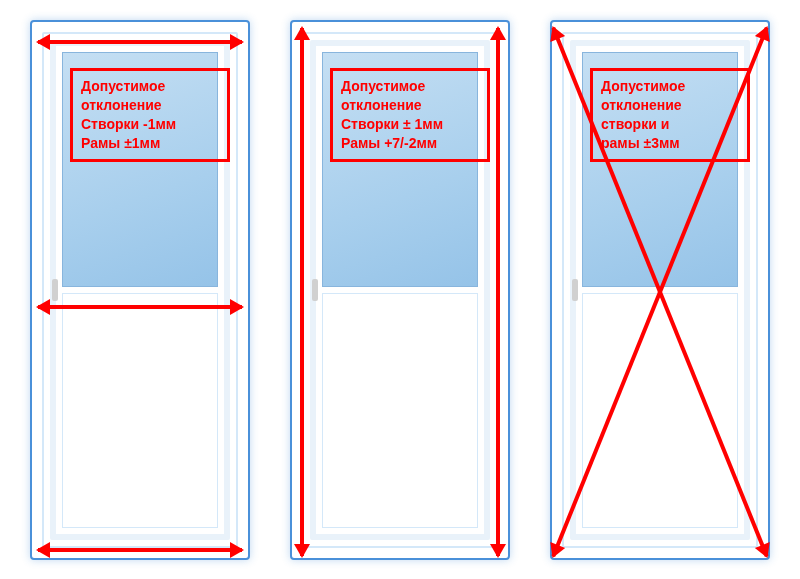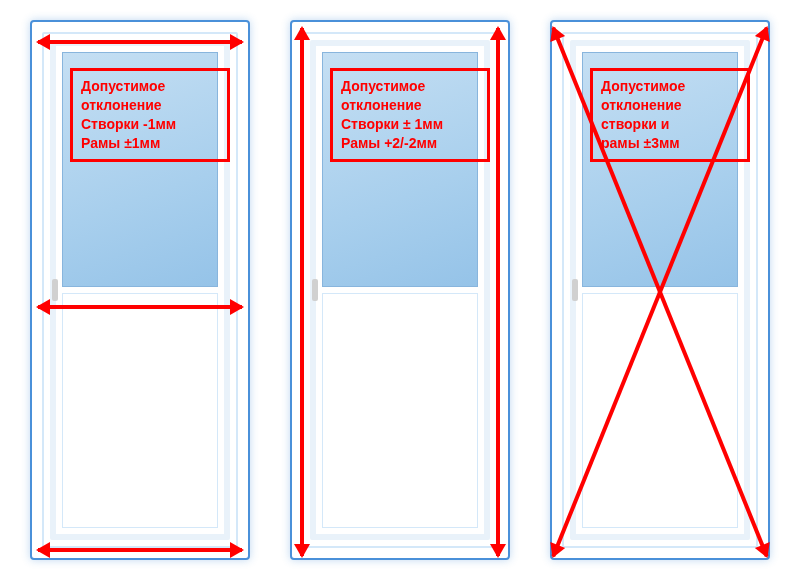--- a/index.html
+++ b/index.html
@@ -181,21 +181,21 @@
       <div class="handle"></div>
     </div>
   </div>
 
   <div class="measure v-line" style="left:10px; top:8px; bottom:8px;"></div>
   <div class="measure v-line" style="right:10px; top:8px; bottom:8px;"></div>
   <div class="label-box">
     <span>Допустимое</span><br>
     <span>отклонение</span><br>
     <span>Створки ± 1мм</span><br>
-    <span>Рамы +2/-2мм</span>
+    <span>Рамы +7/-2мм</span>
   </div>
 </div>
 
 <div class="door-container">
   <div class="door">
     <div class="door-inner"></div>
     <div class="door-sash">
       <div class="glass"></div>
       <div class="panel"></div>
       <div class="handle"></div>

